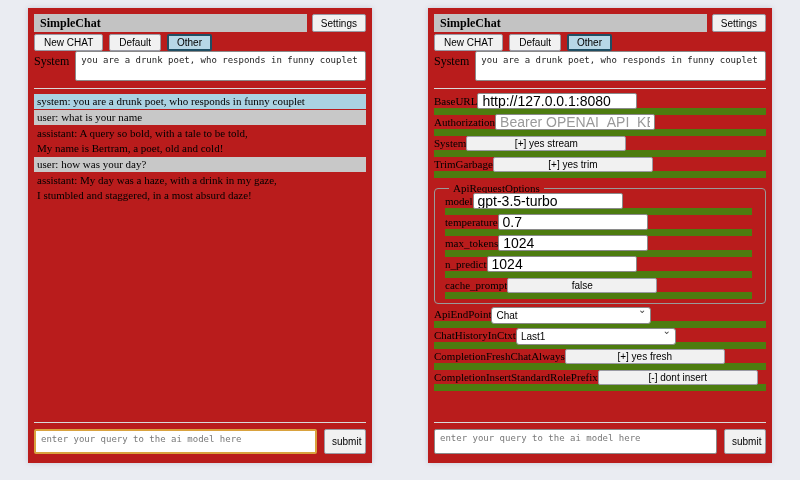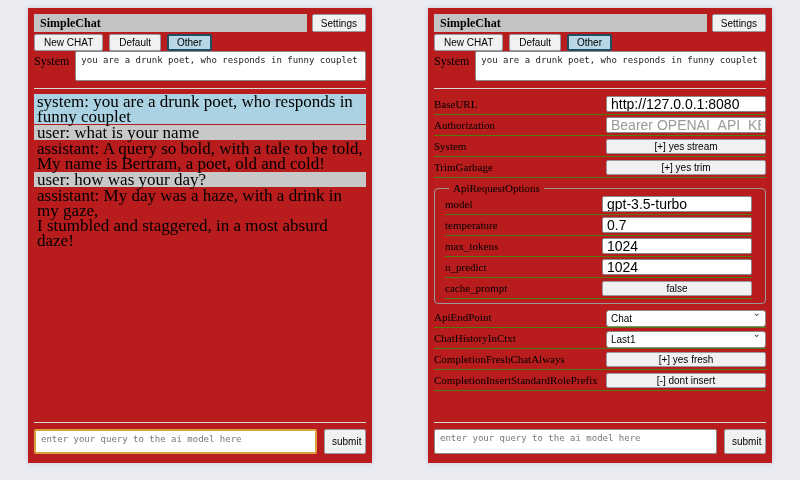--- a/index.html
+++ b/index.html
@@ -47,40 +47,40 @@
     font-size:9px; border:1px solid #8a8a8a; border-radius:2px;
     padding:3px 5px; color:#222; outline:none;
   }
   .system-row textarea { flex:1; height:30px; }
 
   hr.sep { border:none; border-top:1px solid #d9d9d9; margin:7px 0 5px; }
 
   
   .messages { margin-top:1px; }
   .msg {
-    font-size:17px; line-height:15px; padding:0 3px; margin-bottom:1px;
+    font-size:11px; line-height:15px; padding:0 3px; margin-bottom:1px;
     white-space:pre-line;
   }
   .msg.system { background:var(--system_msg_bg,#aad2e2); }
   .msg.user { background:var(--user_msg_bg,#c8c8c8); }
 
   
   .composer { position:absolute; left:6px; right:6px; bottom:9px; }
   .composer hr.sep { margin:0 0 6px; }
   .composer-row { display:flex; gap:7px; align-items:stretch; }
   .composer-row textarea { flex:1; height:25px; }
   .composer-row textarea::placeholder { color:#777; }
   .composer-row textarea.focused { border:2px solid var(--focus_border,#d9a23e); }
   .submit-btn { width:42px; }
 
   
   .settings-list { margin-top:2px; }
   .srow {
-    display:flex; justify-content:space-between; align-items:center;
-    height:21px; border-bottom:1px solid #4d7c0f;
+    display:flex; justify-content:flex-start; align-items:center;
+    height:21px; border-bottom:7px solid #4d7c0f;
   }
   .srow label { font-size:11px; }
   input.ctrl {
     width:160px; height:16px; font-family:"Liberation Sans",sans-serif;
     font-size:14px; border:1px solid #8a8a8a; border-radius:2px;
     padding:0 4px; outline:none;
   }
   input.ctrl::placeholder { color:#9a9a9a; }
   button.ctrl { width:160px; height:15px; padding:0; line-height:13px; }
   .select-wrap { width:160px; position:relative; }

